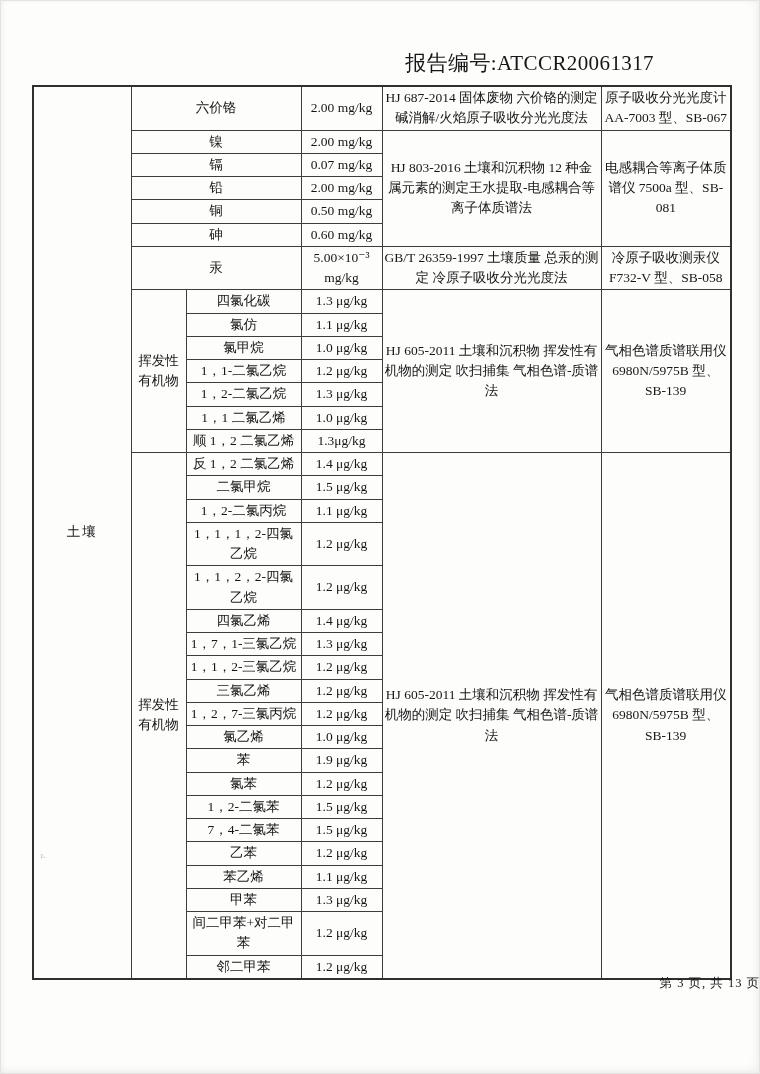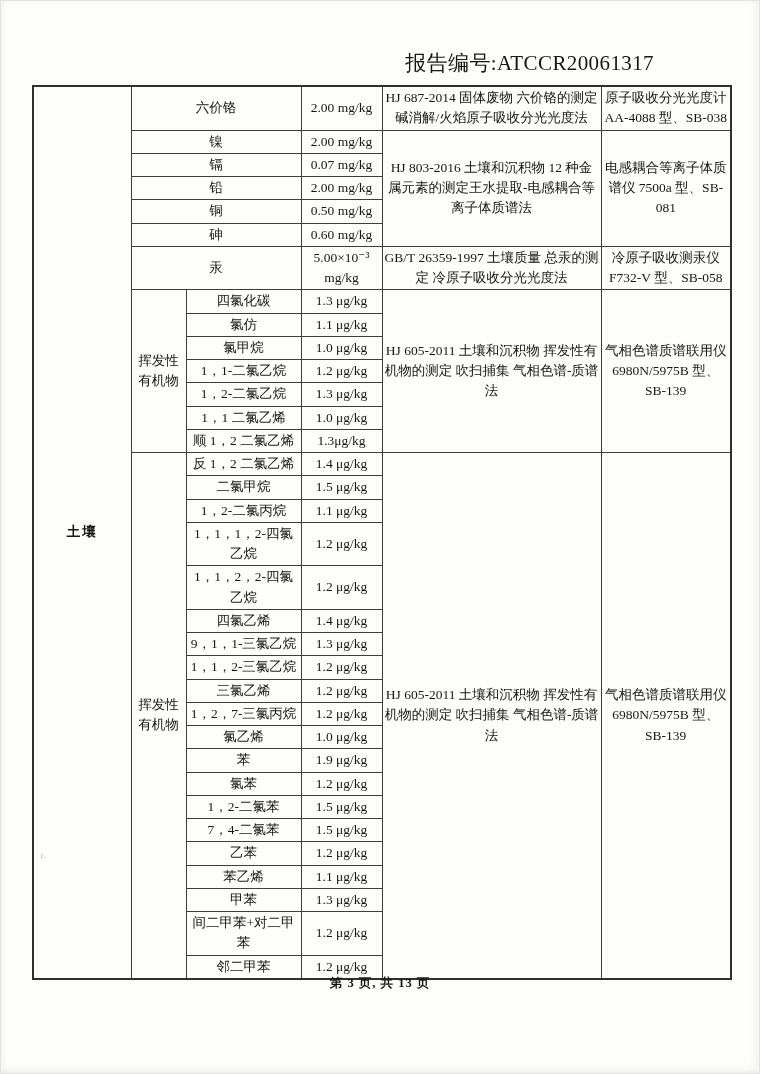--- a/index.html
+++ b/index.html
@@ -25,26 +25,26 @@
   }
   table.lab-table td {
     border:1px solid #3d3d3d;
     text-align:center; vertical-align:middle;
     font-size:13.5px; line-height:1.5;
     padding:1px 2px;
     word-break:break-word;
     overflow:hidden;
   }
   table.lab-table tr { height:22px; }
-  td.sample { font-size:14.5px; letter-spacing:2px;font-weight:bold; }
+  td.sample { font-size:14.5px; letter-spacing:2px; }
   td.group  { line-height:1.6; }
   td.method { padding:1px 3px; }
   .footer {
     position:absolute; top:975px; left:0; width:100%;
-    text-align:center; font-size:12.5px; letter-spacing:1px;font-weight:bold;
+    text-align:right; font-size:12.5px; letter-spacing:1px;
   }
   .scan-artifact {
     position:absolute; left:40px; top:851px;
     font-size:8px; color:#b9b9b6; transform:rotate(-8deg);
   }
 </style>
 </head>
 <body>
 
 <div class="page-frame"></div>
@@ -59,21 +59,21 @@
     <col style="width:81px">
     <col style="width:219px">
     <col style="width:130px">
   </colgroup>
   <tbody id="table-body">
       <tr style="height: 40px;">
         <td rowspan="34" class="sample">土壤</td>
         <td colspan="2">六价铬</td>
         <td>2.00 mg/kg</td>
         <td class="method">HJ 687-2014 固体废物 六价铬的测定 碱消解/火焰原子吸收分光光度法</td>
-        <td>原子吸收分光光度计 AA-4088 型、SB-038</td>
+        <td>原子吸收分光光度计 AA-7003 型、SB-067</td>
       </tr>
       <tr>
         <td colspan="2">镍</td>
         <td>2.00 mg/kg</td>
         <td rowspan="5" class="method">HJ 803-2016 土壤和沉积物 12 种金属元素的测定王水提取-电感耦合等离子体质谱法</td>
         <td rowspan="5">电感耦合等离子体质谱仪 7500a 型、SB-081</td>
       </tr>
       <tr>
         <td colspan="2">镉</td>
         <td>0.07 mg/kg</td>
@@ -148,21 +148,21 @@
       </tr>
       <tr style="height: 41px;">
         <td>1，1，2，2-四氯乙烷</td>
         <td>1.2 μg/kg</td>
       </tr>
       <tr>
         <td>四氯乙烯</td>
         <td>1.4 μg/kg</td>
       </tr>
       <tr>
-        <td>9，1，1-三氯乙烷</td>
+        <td>1，7，1-三氯乙烷</td>
         <td>1.3 μg/kg</td>
       </tr>
       <tr>
         <td>1，1，2-三氯乙烷</td>
         <td>1.2 μg/kg</td>
       </tr>
       <tr>
         <td>三氯乙烯</td>
         <td>1.2 μg/kg</td>
       </tr>

